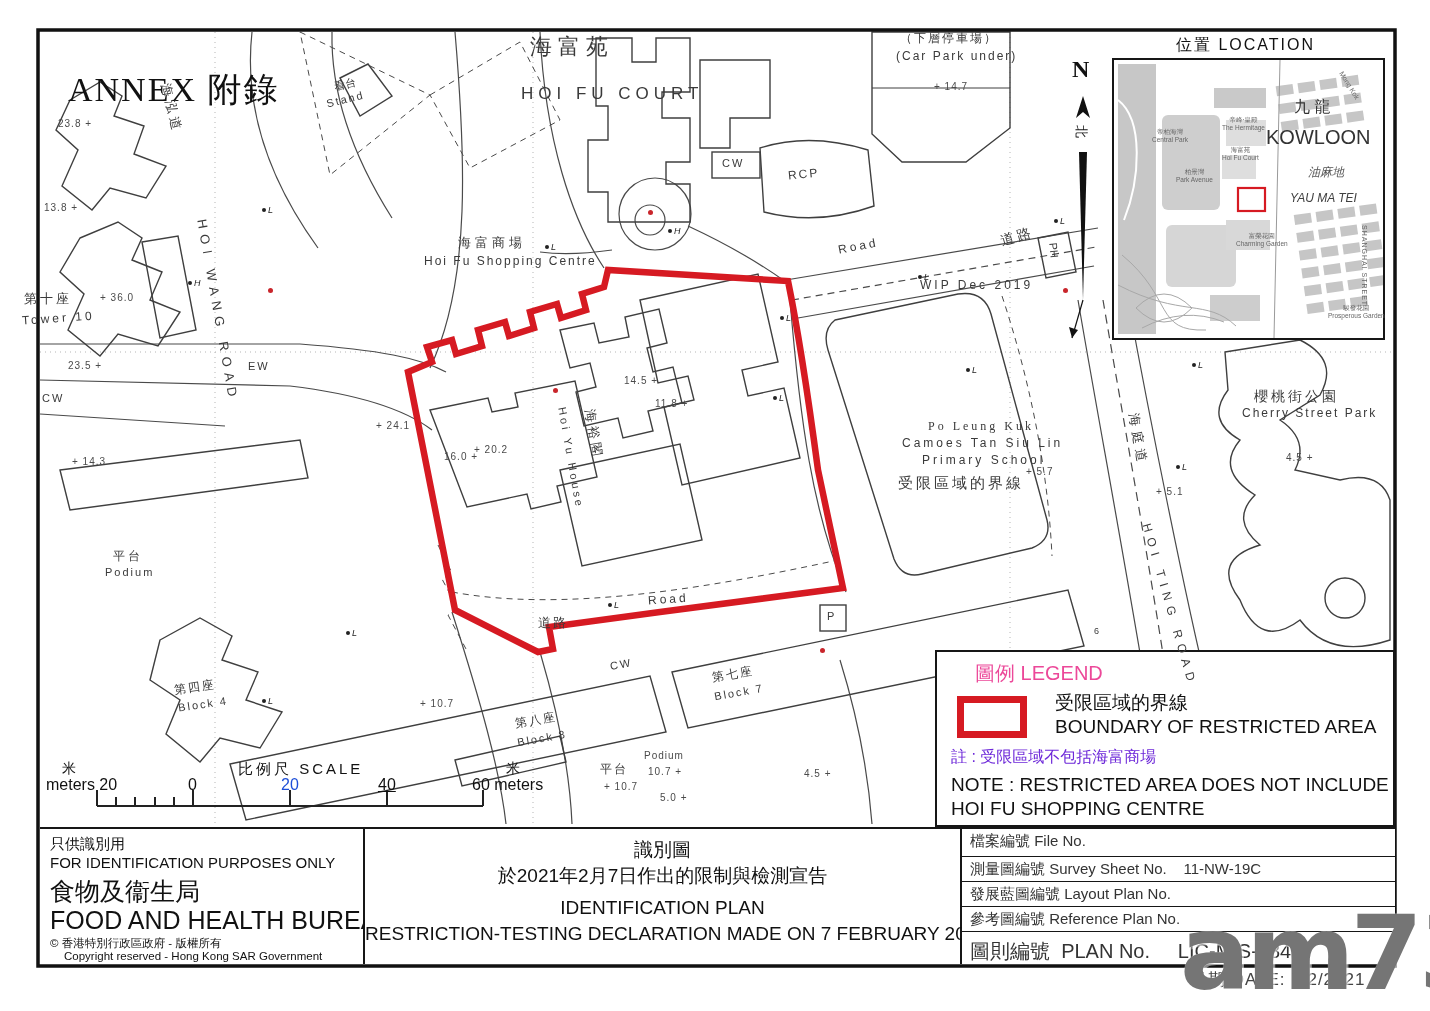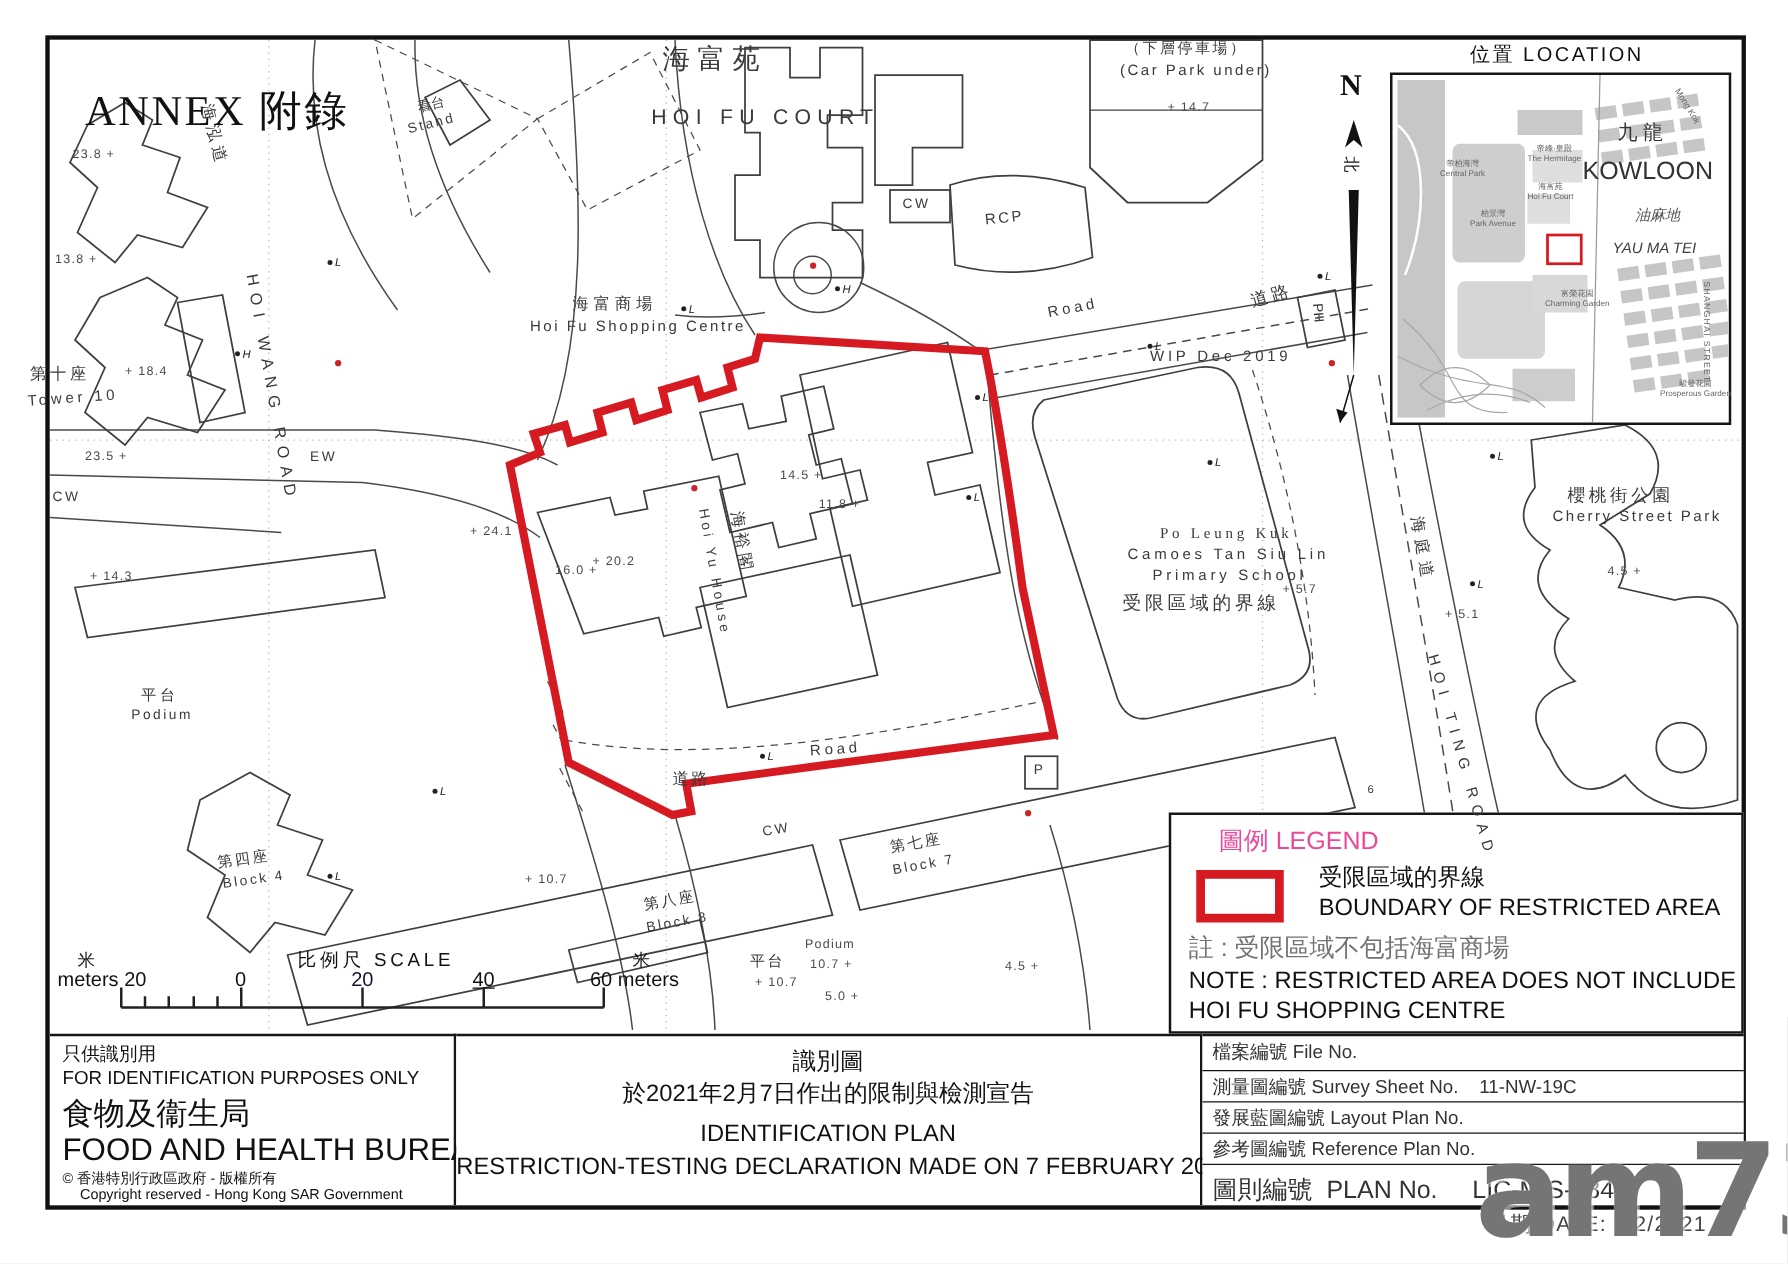--- a/index.html
+++ b/index.html
@@ -189,21 +189,21 @@
 
   <div class="lbl" style="left:596px;top:408px;font-size:13px;transform:rotate(80deg);transform-origin:left top;letter-spacing:4px;">海裕閣</div>
   <div class="lbl" style="left:568px;top:406px;font-size:11px;transform:rotate(80deg);transform-origin:left top;letter-spacing:3px;">Hoi Yu House</div>
 
   <div class="lbl" style="left:1072px;top:56px;font-size:24px;font-weight:bold;font-family:'Liberation Serif',serif;color:#111;">N</div>
   <div class="lbl" style="left:1074px;top:124px;font-size:13px;transform:rotate(90deg);color:#111;">北</div>
 
   <div>
       <span class="spot" style="left: 58px; top: 118px;">23.8 +</span>
       <span class="spot" style="left: 44px; top: 202px;">13.8 +</span>
-      <span class="spot" style="left: 100px; top: 292px;">+ 18.4</span>
+      <span class="spot" style="left: 100px; top: 292px;">+ 36.0</span>
       <span class="spot" style="left: 68px; top: 360px;">23.5 +</span>
       <span class="spot" style="left: 72px; top: 456px;">+ 14.3</span>
       <span class="spot" style="left: 376px; top: 420px;">+ 24.1</span>
       <span class="spot" style="left: 444px; top: 416px; margin-top: 35px;">16.0 +</span>
       <span class="spot" style="left: 474px; top: 444px;">+ 20.2</span>
       <span class="spot" style="left: 624px; top: 375px;">14.5 +</span>
       <span class="spot" style="left: 655px; top: 398px;">11.8 +</span>
       <span class="spot" style="left: 934px; top: 81px;">+ 14.7</span>
       <span class="spot" style="left: 1026px; top: 466px;">+ 5.7</span>
       <span class="spot" style="left: 1156px; top: 486px;">+ 5.1</span>
@@ -236,21 +236,21 @@
       <span class="rd" style="left: 553px; top: 388px;"></span>
       <span class="rd" style="left: 648px; top: 210px;"></span>
       <span class="rd" style="left: 1063px; top: 288px;"></span>
       <span class="rd" style="left: 820px; top: 648px;"></span>
     </div>
 
   <div class="lbl" style="left:238px;top:760px;font-size:15px;letter-spacing:3px;color:#111;">比例尺  SCALE</div>
   <div class="lbl" style="left:62px;top:760px;font-size:14px;color:#111;">米</div>
   <div class="lbl" style="left:46px;top:776px;font-size:16px;color:#111;">meters 20</div>
   <div class="lbl" style="left:188px;top:776px;font-size:16px;color:#111;">0</div>
-  <div class="lbl" style="left:281px;top:776px;font-size:16px;color:#0f172a;">20</div>
+  <div class="lbl" style="left:281px;top:776px;font-size:16px;color:#1d4ed8;">20</div>
   <div class="lbl" style="left:378px;top:776px;font-size:16px;color:#111;text-decoration:underline;">40</div>
   <div class="lbl" style="left:472px;top:776px;font-size:16px;color:#111;">60 meters</div>
   <div class="lbl" style="left:506px;top:760px;font-size:14px;color:#111;">米</div>
 
   <div class="lbl" style="left:1176px;top:36px;font-size:16px;color:#111;letter-spacing:2px;">位置 LOCATION</div>
   <div class="panel" style="left:1112px;top:58px;width:273px;height:282px;border-width:2px;">
     <svg width="269" height="278" viewBox="0 0 269 278">
       <rect x="4" y="4" width="38" height="270" fill="#c7c7c7"></rect>
       <path d="M4,40 C30,60 26,120 10,160" stroke="#fff" stroke-width="2" fill="none"></path>
       <rect x="48" y="55" width="58" height="95" rx="6" fill="#cecece"></rect>
@@ -320,21 +320,21 @@
   <div class="lbl small-ins" style="left:1328px;top:304px;">駿發花園
 Prosperous Garden</div>
   <div class="lbl" style="left:1368px;top:225px;font-size:7px;color:#666;transform:rotate(90deg);transform-origin:left top;letter-spacing:1px;">SHANGHAI STREET</div>
   <div class="lbl" style="left:1344px;top:70px;font-size:7px;color:#666;transform:rotate(58deg);transform-origin:left top;">Mong Kok</div>
 
   <div class="panel" style="left:935px;top:650px;width:460px;height:177px;border-width:2.5px;">
     <div class="lbl" style="left:20px;top:10px;font-size:20px;color:#ec4899;margin-left:18px;">圖例 LEGEND</div>
     <div class="legend-swatch"></div>
     <div class="lbl" style="left:118px;top:40px;font-size:19px;color:#111;">受限區域的界線</div>
     <div class="lbl" style="left:118px;top:64px;font-size:19px;color:#111;">BOUNDARY OF RESTRICTED AREA</div>
-    <div class="lbl" style="left:14px;top:96px;font-size:20px;color:#737373;">註 : 受限區域不包括海富商場</div>
+    <div class="lbl" style="left:14px;top:96px;font-size:16px;color:#6d28d9;">註 : 受限區域不包括海富商場</div>
     <div class="lbl" style="left:14px;top:122px;font-size:19px;color:#111;">NOTE : RESTRICTED AREA DOES NOT INCLUDE</div>
     <div class="lbl" style="left:14px;top:146px;font-size:19px;color:#111;">HOI FU SHOPPING CENTRE</div>
   </div>
 
   <div class="foot-cell" style="left:40px;top:827px;width:325px;height:137px;border-top:2.5px solid #161616;border-right:2.5px solid #161616;">
     <div class="lbl" style="left:10px;top:6px;font-size:15px;color:#111;">只供識別用</div>
     <div class="lbl" style="left:10px;top:25px;font-size:15px;color:#111;">FOR IDENTIFICATION PURPOSES ONLY</div>
     <div class="lbl" style="left:10px;top:48px;font-size:25px;color:#111;">食物及衞生局</div>
     <div class="lbl" style="left:10px;top:77px;font-size:25px;color:#111;">FOOD AND HEALTH BUREAU</div>
     <div class="lbl" style="left:10px;top:108px;font-size:11.5px;color:#111;">© 香港特別行政區政府 - 版權所有</div>

